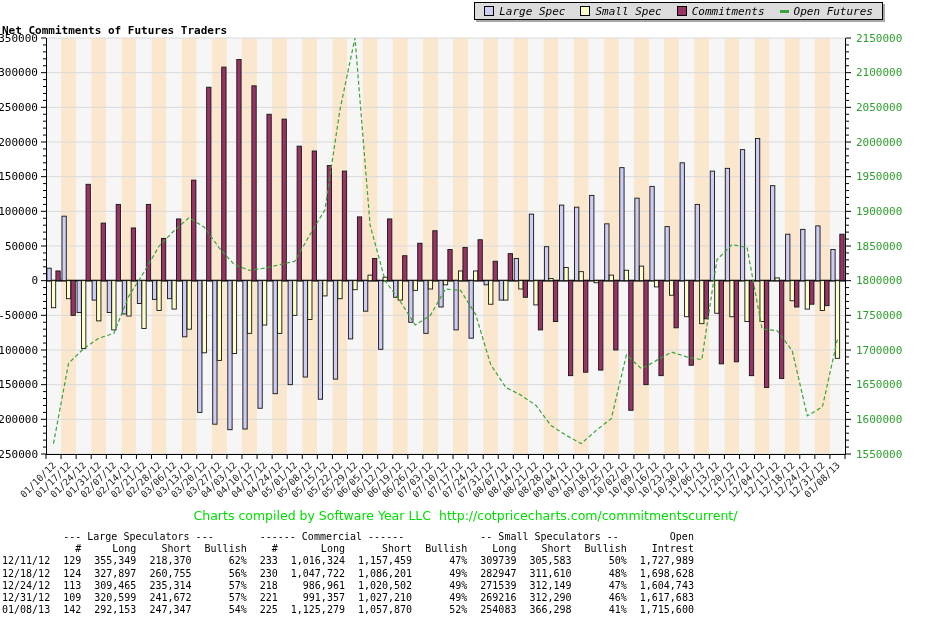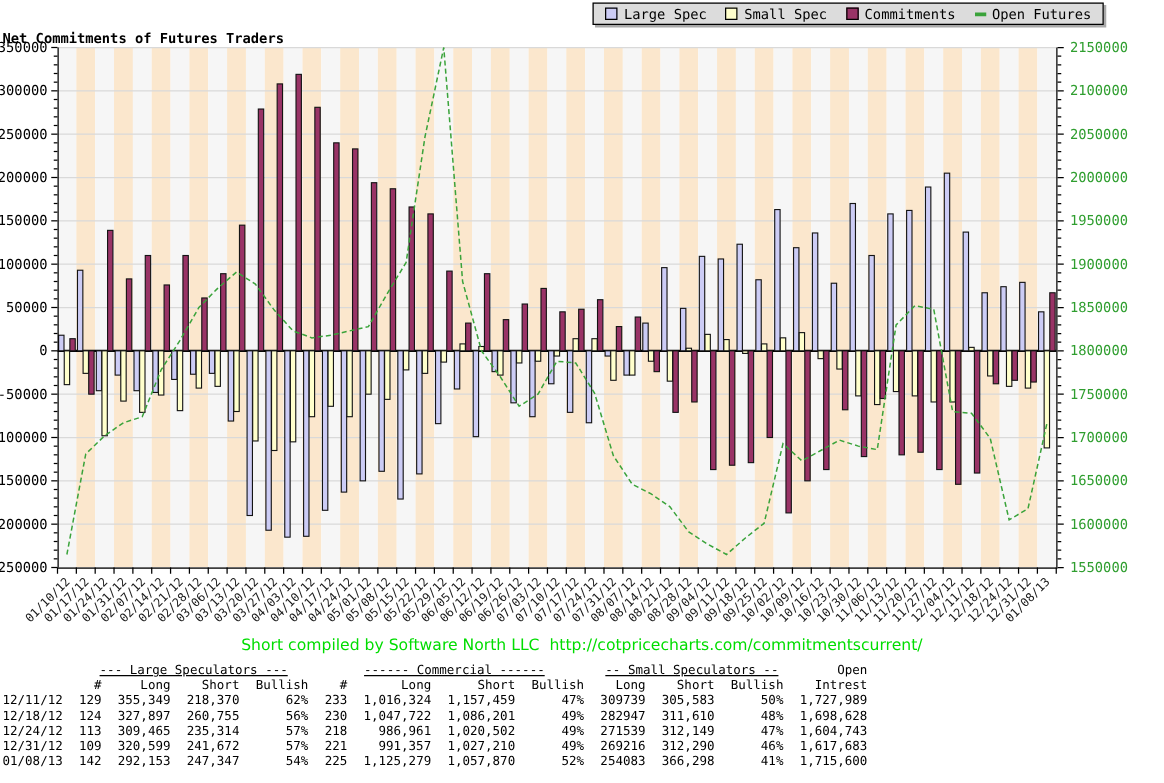--- a/index.html
+++ b/index.html
@@ -2,34 +2,34 @@
 <html><head>
 <meta charset="utf-8">
 <style>
   html,body{margin:0;padding:0;background:#fff;}
   .page{position:relative;width:931px;height:626px;background:#fff;overflow:hidden;
         font-family:"DejaVu Sans Mono","Liberation Mono",monospace;}
   .title{position:absolute;left:2px;top:1px;font-family:"DejaVu Sans Mono","Liberation Mono",monospace;
          font-weight:bold;font-size:11px;line-height:12px;color:#000;white-space:pre;}
   .legend{position:absolute;top:2px;right:48px;height:14px;display:flex;align-items:center;
           gap:15px;padding:1px 9px;border:1px solid #000;background:#dcdcdc;
-          box-shadow:2px 2px 0 #a9a9a9;font-size:11px;color:#000;white-space:nowrap;}
+          box-shadow:2px 2px 0 #a9a9a9;font-size:11px;color:#000;white-space:nowrap;font-style:italic;}
   .legend .item{display:flex;align-items:center;gap:5px;}
   .legend .swatch{width:8px;height:8px;border:1px solid #000;display:inline-block;}
   .legend .dash{width:9px;height:3px;border:none;display:inline-block;}
   svg{position:absolute;left:0;top:0;}
   svg text{font-family:"DejaVu Sans Mono","Liberation Mono",monospace;}
   .watermark{position:absolute;top:508px;left:0;width:931px;text-align:center;
              font-family:"DejaVu Sans","Liberation Sans",sans-serif;
              font-size:12.5px;color:#00dd00;white-space:pre;}
   .cot-table{position:absolute;left:2px;top:531px;border-collapse:collapse;
              font-family:"DejaVu Sans Mono","Liberation Mono",monospace;
              font-size:10px;line-height:12.2px;color:#000;white-space:pre;}
   .cot-table th,.cot-table td{padding:0 0 0 13px;text-align:right;font-weight:normal;}
-  .cot-table th.grp{text-align:center;text-decoration:underline;}
+  .cot-table th.grp{text-align:left;}
   .cot-table td:first-child,.cot-table th:first-child{padding-left:0;text-align:left;}
 </style>
 </head>
 <body>
 
 <div class="page">
   <div class="title">
     <div>Net Commitments of Futures Traders</div>
   </div>
   <div class="legend" id="legend">
@@ -549,15 +549,15 @@
         <text transform="translate(734.9,466) rotate(-45)" text-anchor="end" font-size="9.5px" fill="#1a1a1a">11/20/12</text>
         <text transform="translate(750.0,466) rotate(-45)" text-anchor="end" font-size="9.5px" fill="#1a1a1a">11/27/12</text>
         <text transform="translate(765.1,466) rotate(-45)" text-anchor="end" font-size="9.5px" fill="#1a1a1a">12/04/12</text>
         <text transform="translate(780.2,466) rotate(-45)" text-anchor="end" font-size="9.5px" fill="#1a1a1a">12/11/12</text>
         <text transform="translate(795.2,466) rotate(-45)" text-anchor="end" font-size="9.5px" fill="#1a1a1a">12/18/12</text>
         <text transform="translate(810.3,466) rotate(-45)" text-anchor="end" font-size="9.5px" fill="#1a1a1a">12/24/12</text>
         <text transform="translate(825.4,466) rotate(-45)" text-anchor="end" font-size="9.5px" fill="#1a1a1a">12/31/12</text>
         <text transform="translate(840.5,466) rotate(-45)" text-anchor="end" font-size="9.5px" fill="#1a1a1a">01/08/13</text>
       </g>
     </svg>
-  <div class="watermark">Short compiled by Software North LLC  http://cotpricecharts.com/commitmentscurrent/</div>
+  <div class="watermark">Charts compiled by Software Year LLC  http://cotpricecharts.com/commitmentscurrent/</div>
   <table class="cot-table" id="cot-table"><thead><tr><th colspan="1" class=""></th><th colspan="4" class="grp">--- Large Speculators ---</th><th colspan="4" class="grp">------ Commercial ------</th><th colspan="3" class="grp">-- Small Speculators --</th><th colspan="1" class="">Open</th></tr><tr><th></th><th>#</th><th>Long</th><th>Short</th><th>Bullish</th><th>#</th><th>Long</th><th>Short</th><th>Bullish</th><th>Long</th><th>Short</th><th>Bullish</th><th>Intrest</th></tr></thead><tbody><tr><td>12/11/12</td><td>129</td><td>355,349</td><td>218,370</td><td>62%</td><td>233</td><td>1,016,324</td><td>1,157,459</td><td>47%</td><td>309739</td><td>305,583</td><td>50%</td><td>1,727,989</td></tr><tr><td>12/18/12</td><td>124</td><td>327,897</td><td>260,755</td><td>56%</td><td>230</td><td>1,047,722</td><td>1,086,201</td><td>49%</td><td>282947</td><td>311,610</td><td>48%</td><td>1,698,628</td></tr><tr><td>12/24/12</td><td>113</td><td>309,465</td><td>235,314</td><td>57%</td><td>218</td><td>986,961</td><td>1,020,502</td><td>49%</td><td>271539</td><td>312,149</td><td>47%</td><td>1,604,743</td></tr><tr><td>12/31/12</td><td>109</td><td>320,599</td><td>241,672</td><td>57%</td><td>221</td><td>991,357</td><td>1,027,210</td><td>49%</td><td>269216</td><td>312,290</td><td>46%</td><td>1,617,683</td></tr><tr><td>01/08/13</td><td>142</td><td>292,153</td><td>247,347</td><td>54%</td><td>225</td><td>1,125,279</td><td>1,057,870</td><td>52%</td><td>254083</td><td>366,298</td><td>41%</td><td>1,715,600</td></tr></tbody></table>
 </div>
 
 </body></html>

